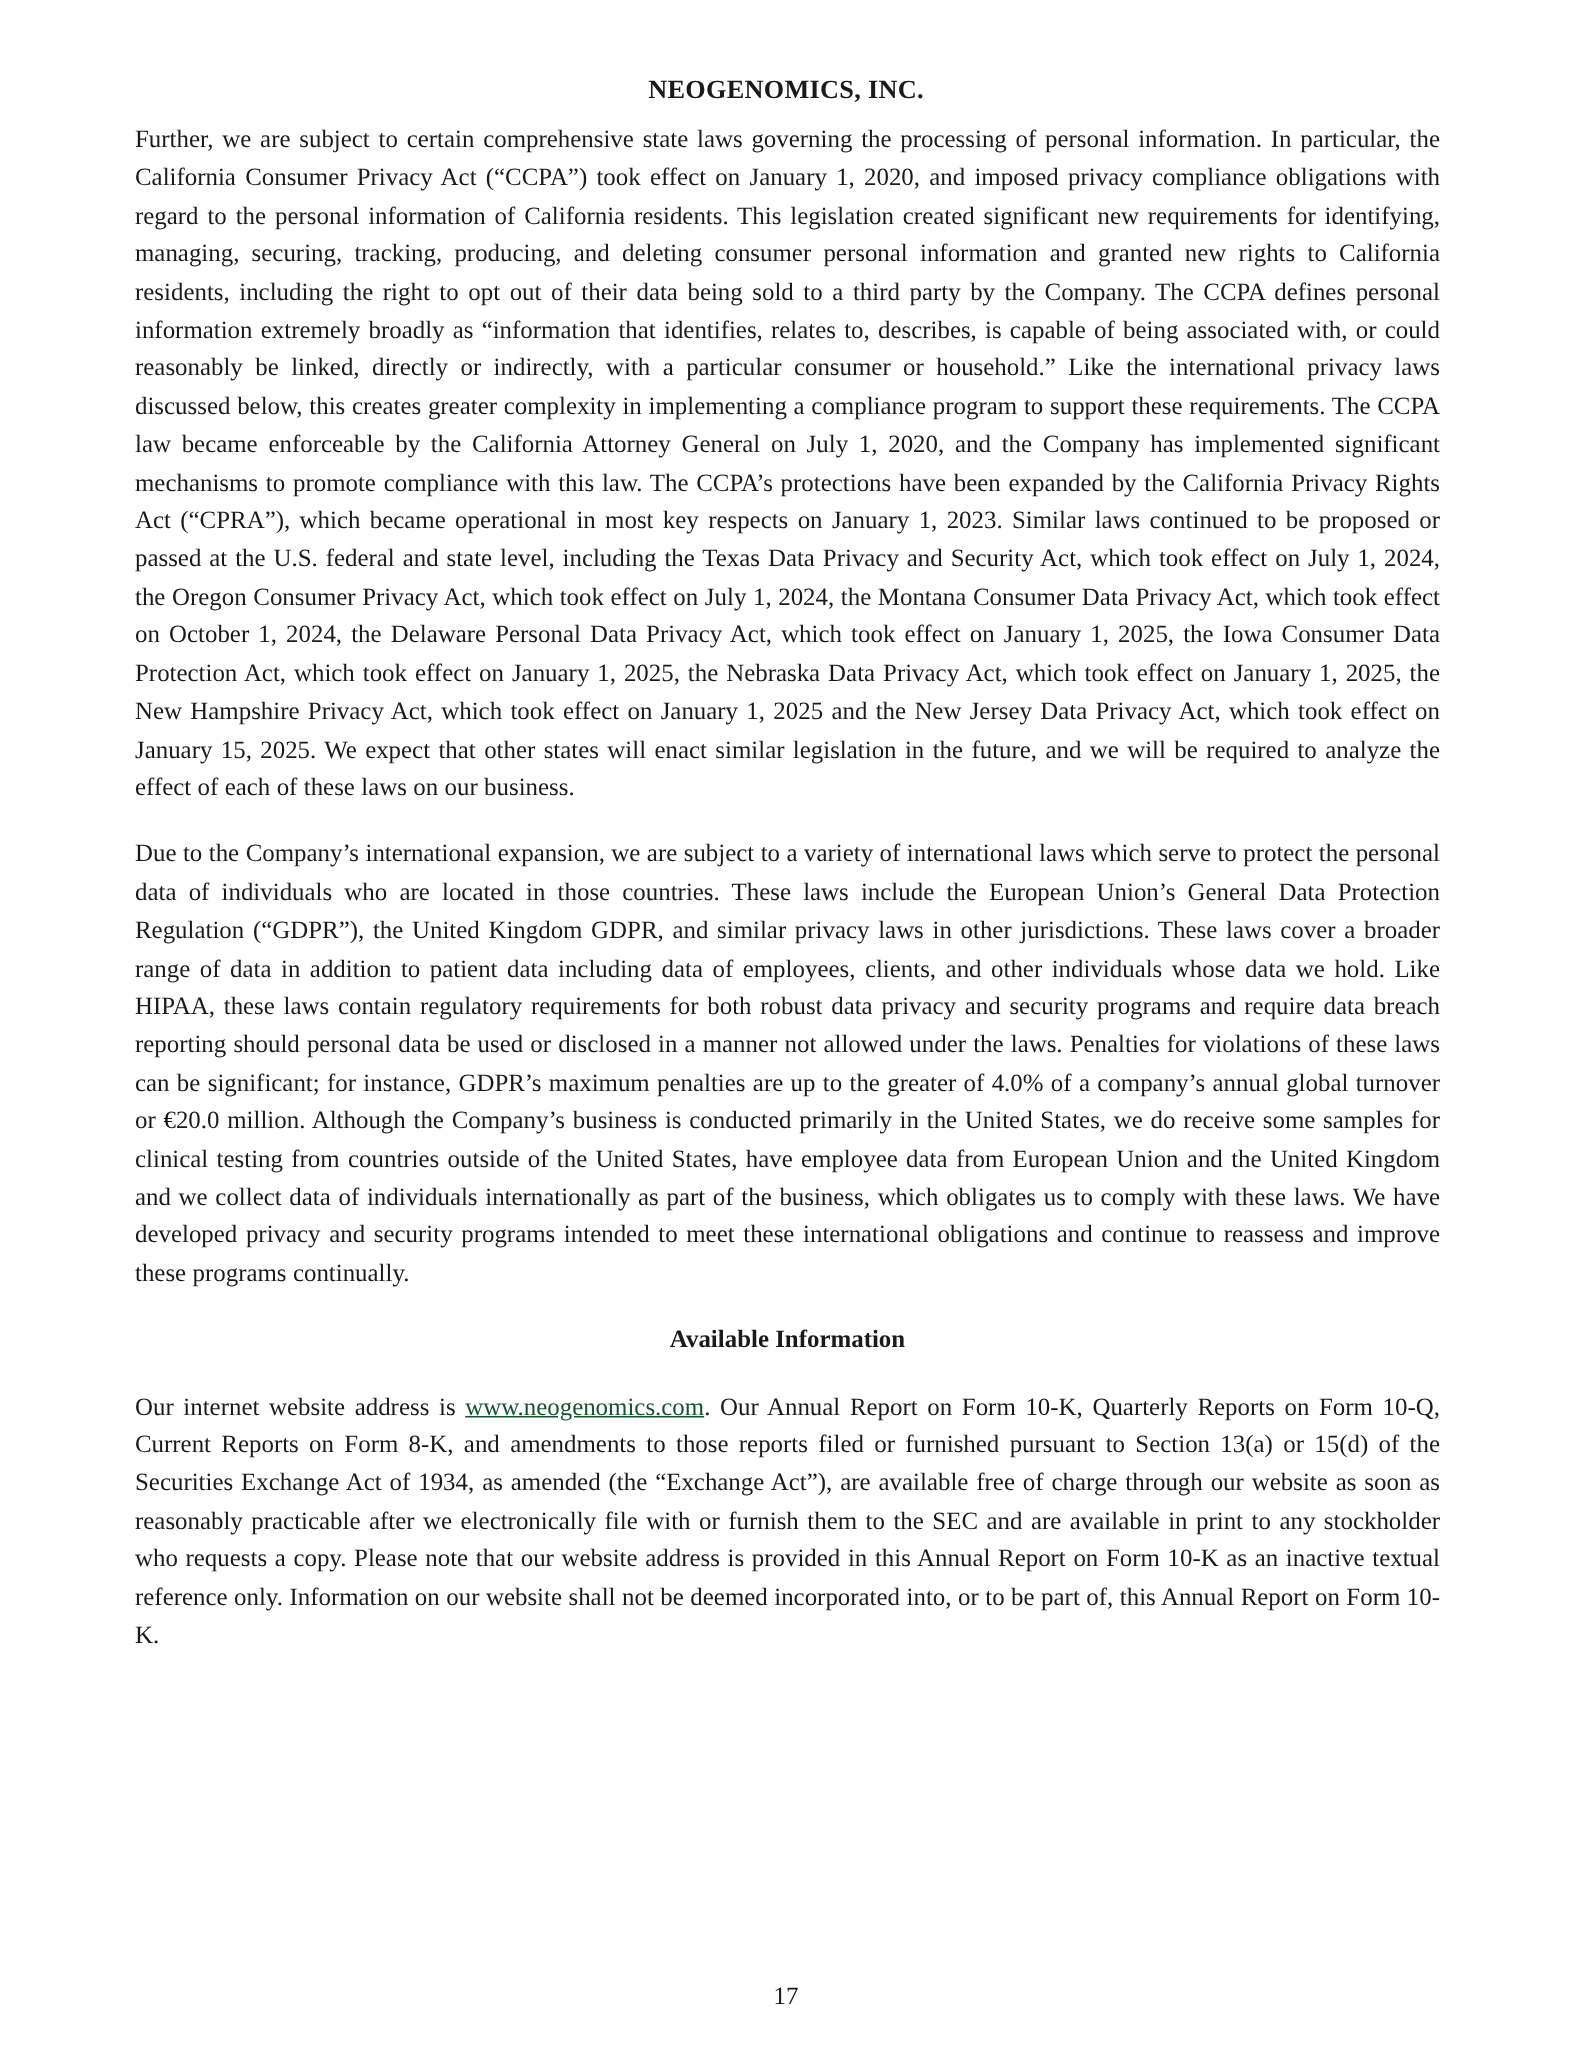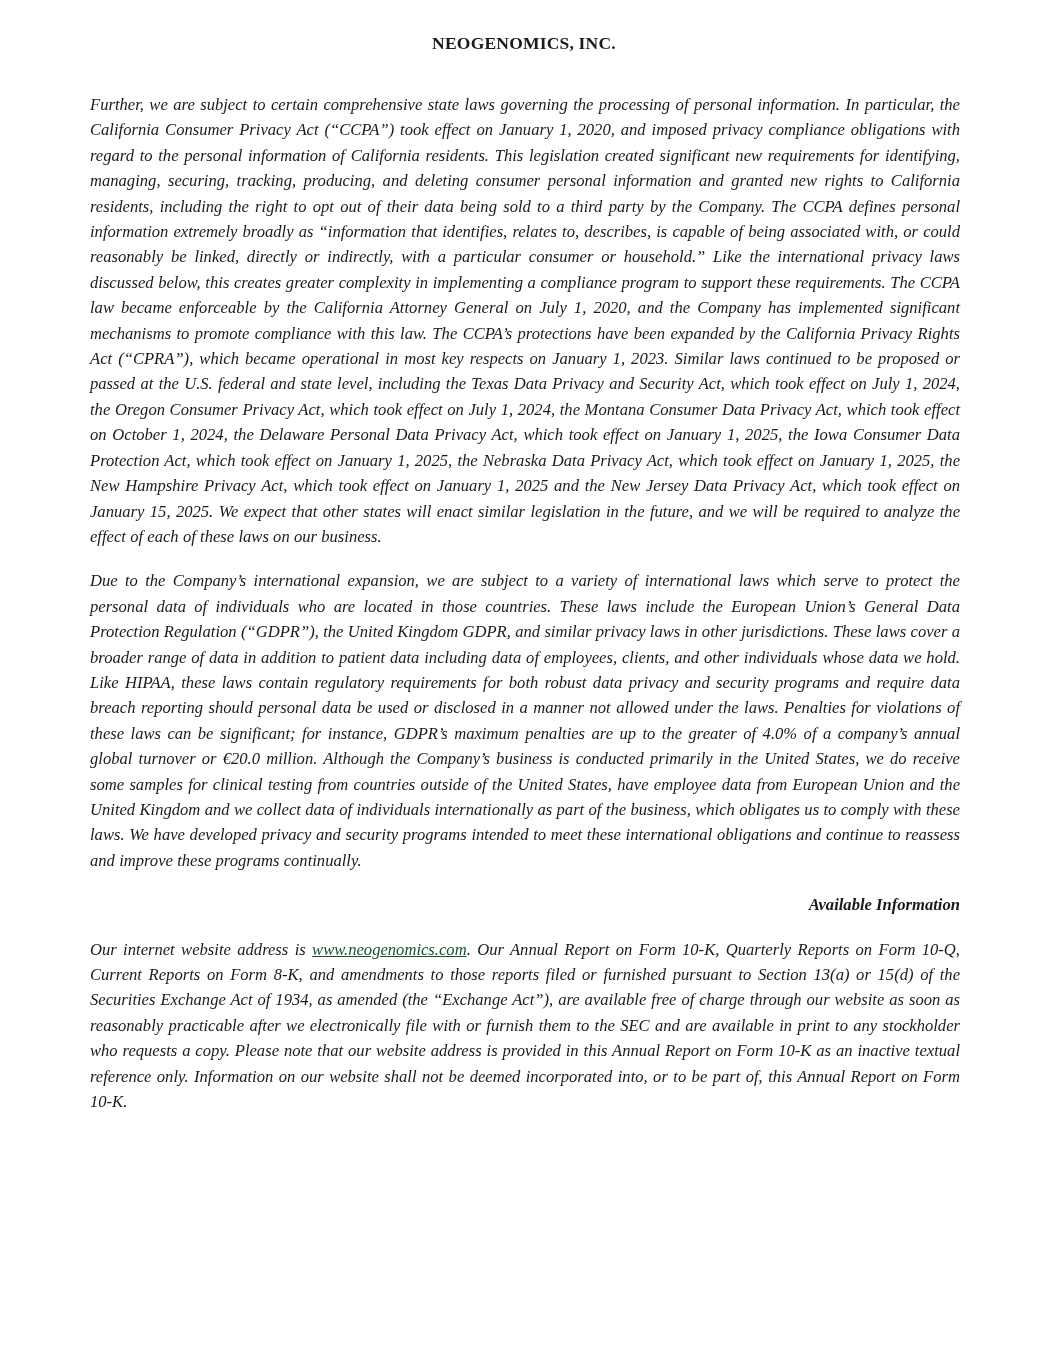--- a/index.html
+++ b/index.html
@@ -11,55 +11,54 @@
     width: 1048px;
     height: 1365px;
     position: relative;
     font-family: "Liberation Serif", "DejaVu Serif", serif;
     color: #1a1a1a;
     overflow: hidden;
   }
   .page {
     position: absolute;
     inset: 0;
-    padding: 0;
+    padding: 16px;
   }
   .doc-header {
     text-align: center;
     font-weight: bold;
     font-size: 17.5px;
     letter-spacing: 0.2px;
     margin-top: 33px;
     margin-bottom: 0;
   }
   .body-block {
     position: absolute;
     left: 90px;
-    top: 92px;
+    top: 80px;
     width: 870px;
-    font-style: italic;
   }
   p.para {
     margin: 0 0 19px 0;
     font-size: 16.6px;
     line-height: 25.4px;
     text-align: justify;
     text-justify: inter-word;
     hyphens: none;
     word-spacing: 0.1px;
   }
   p.para:last-child {
     margin-bottom: 0;
   }
   h2.section-heading {
     font-size: 16.6px;
     line-height: 25.4px;
     font-weight: bold;
     margin: 0 0 19px 0;
-    text-align: right;
+    text-align: center;
   }
   .ulink {
     text-decoration: underline;
     color: #14532d;
   }
   .page-number {
     position: absolute;
     left: 0;
     right: 0;
     top: 1320px;
@@ -81,14 +80,15 @@
 
     <p class="para">Due to the Company’s international expansion, we are subject to a variety of international laws which serve to protect the personal data of individuals who are located in those countries. These laws include the European Union’s General Data Protection Regulation (“GDPR”), the United Kingdom GDPR, and similar privacy laws in other jurisdictions. These laws cover a broader range of data in addition to patient data including data of employees, clients, and other individuals whose data we hold. Like HIPAA, these laws contain regulatory requirements for both robust data privacy and security programs and require data breach reporting should personal data be used or disclosed in a manner not allowed under the laws. Penalties for violations of these laws can be significant; for instance, GDPR’s maximum penalties are up to the greater of 4.0% of a company’s annual global turnover or €20.0 million. Although the Company’s business is conducted primarily in the United States, we do receive some samples for clinical testing from countries outside of the United States, have employee data from European Union and the United Kingdom and we collect data of individuals internationally as part of the business, which obligates us to comply with these laws. We have developed privacy and security programs intended to meet these international obligations and continue to reassess and improve these programs continually.</p>
 
     <h2 class="section-heading">Available Information</h2>
 
     <p class="para"><span>Our internet website address is </span><a class="ulink" href="#">www.neogenomics.com</a><span>. Our Annual Report on Form 10-K, Quarterly Reports on Form 10-Q, Current Reports on Form 8-K, and amendments to those reports filed or furnished pursuant to Section 13(a) or 15(d) of the Securities Exchange Act of 1934, as amended (the “Exchange Act”), are available free of charge through our website as soon as reasonably practicable after we electronically file with or furnish them to the SEC and are available in print to any stockholder who requests a copy. Please note that our website address is provided in this Annual Report on Form 10-K as an inactive textual reference only. Information on our website shall not be deemed incorporated into, or to be part of, this Annual Report on Form 10-K.</span></p>
 
 
   </div>
 
+  <div class="page-number">17</div>
 
 </div>
 
 </body></html>

